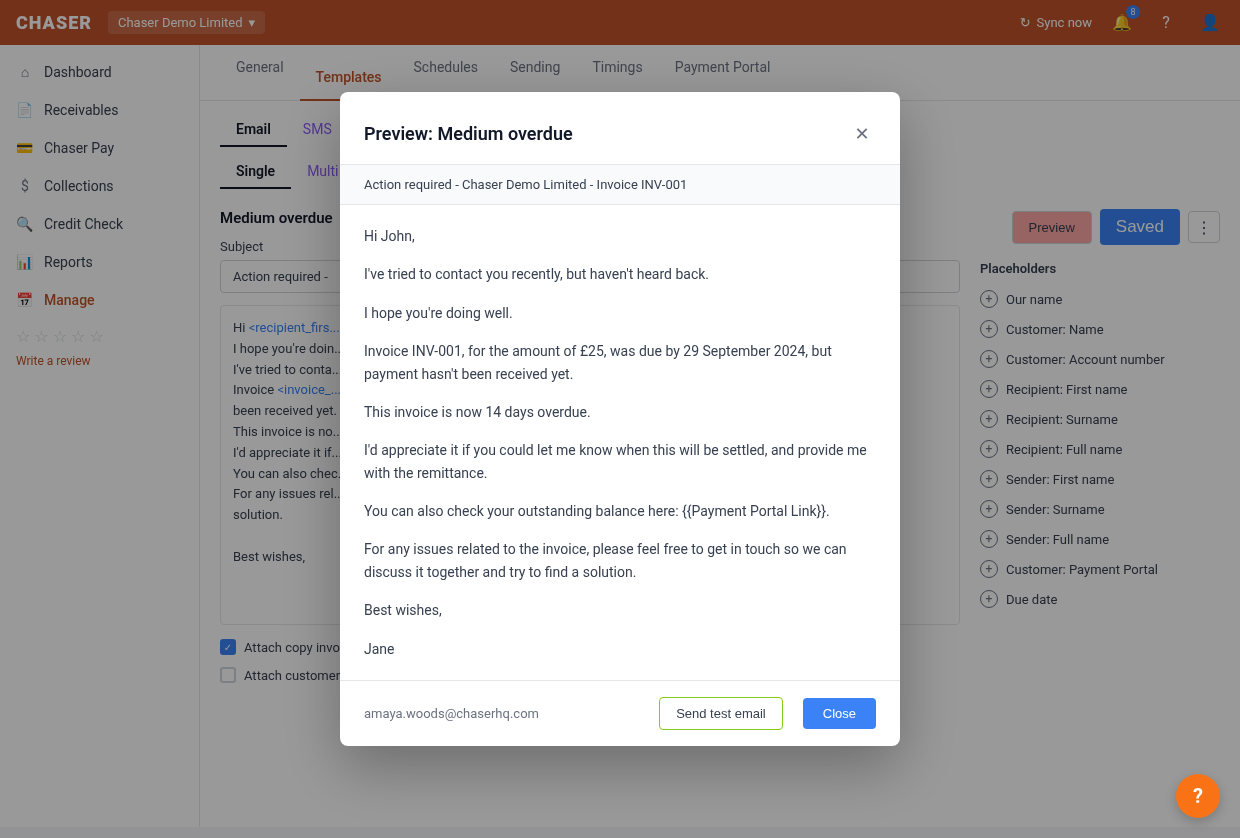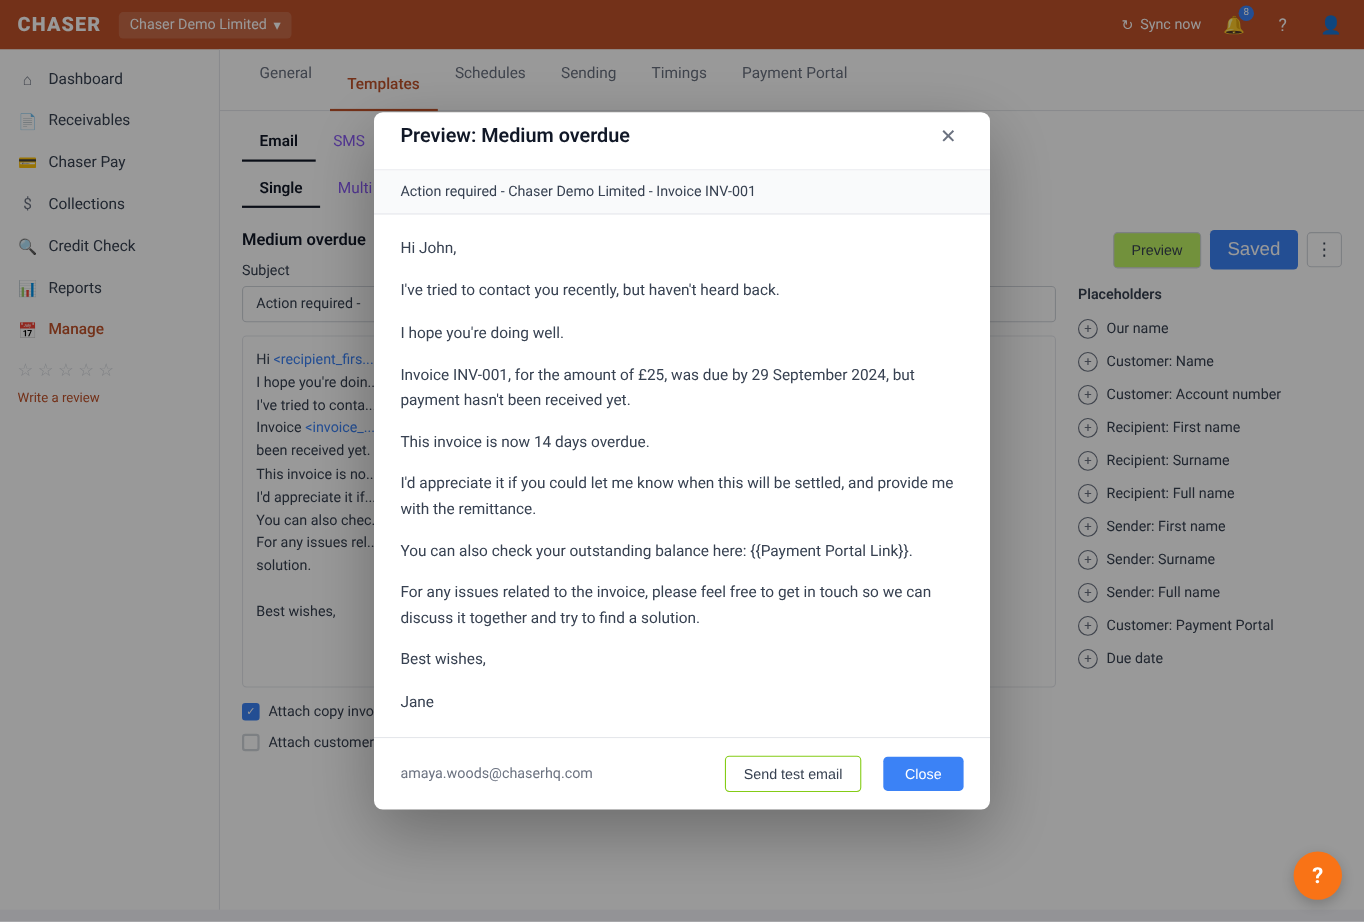--- a/index.html
+++ b/index.html
@@ -222,21 +222,21 @@
     .action-buttons {
       display: flex;
       gap: 8px;
       margin-bottom: 16px;
       align-items: center;
       justify-content: flex-end;
     }
 
     .btn-preview {
       border: 1px solid #d1d5db;
-      background: #bef264;
+      background: #fca5a5;
       color: #374151;
       padding: 8px 16px;
       border-radius: 4px;
       font-size: 13px;
       cursor: pointer;
     }
 
     .btn-saved {
       background: #3b82f6;
       color: white;
@@ -339,21 +339,21 @@
       max-height: 680px;
       display: flex;
       flex-direction: column;
       box-shadow: 0 20px 60px rgba(0,0,0,0.3);
     }
 
     .modal-header {
       display: flex;
       align-items: center;
       justify-content: space-between;
-      padding: 8px 24px 16px;
+      padding: 28px 24px 16px;
       border-bottom: 1px solid #e5e7eb;
     }
 
     .modal-title {
       font-size: 18px;
       font-weight: 600;
       color: #111827;
     }
 
     .modal-close {

